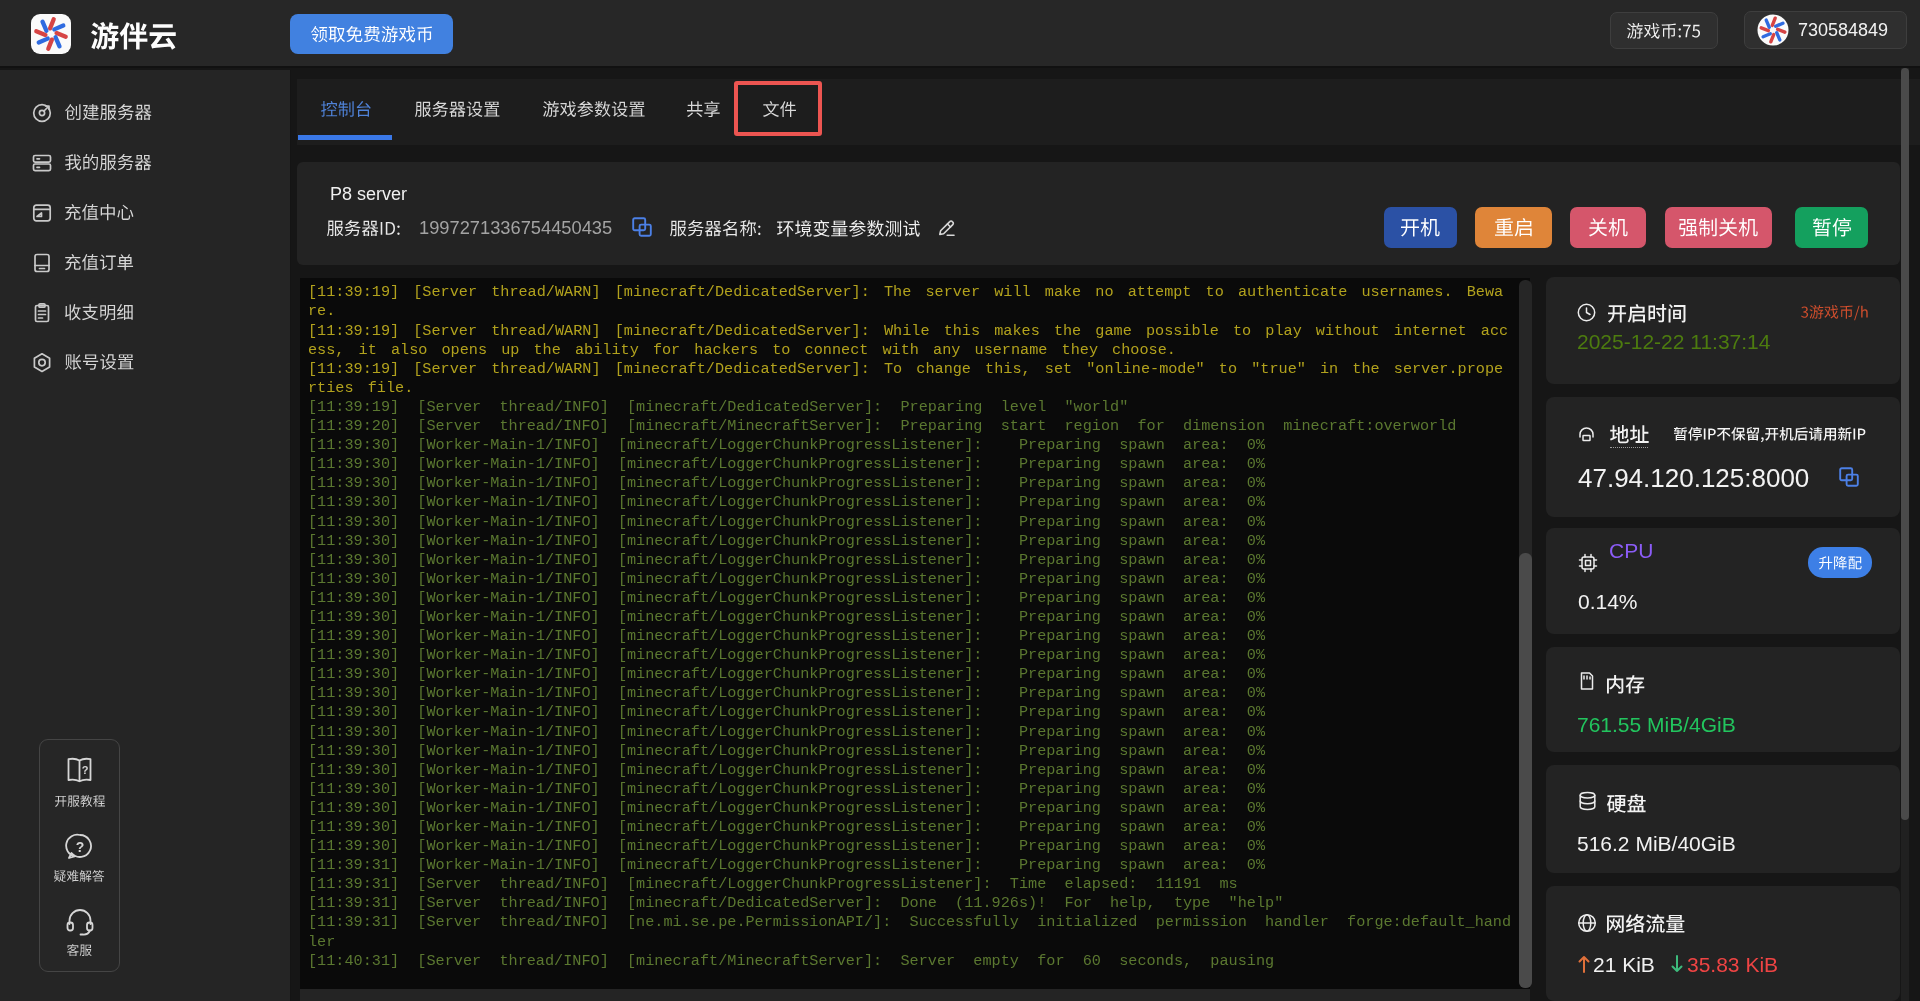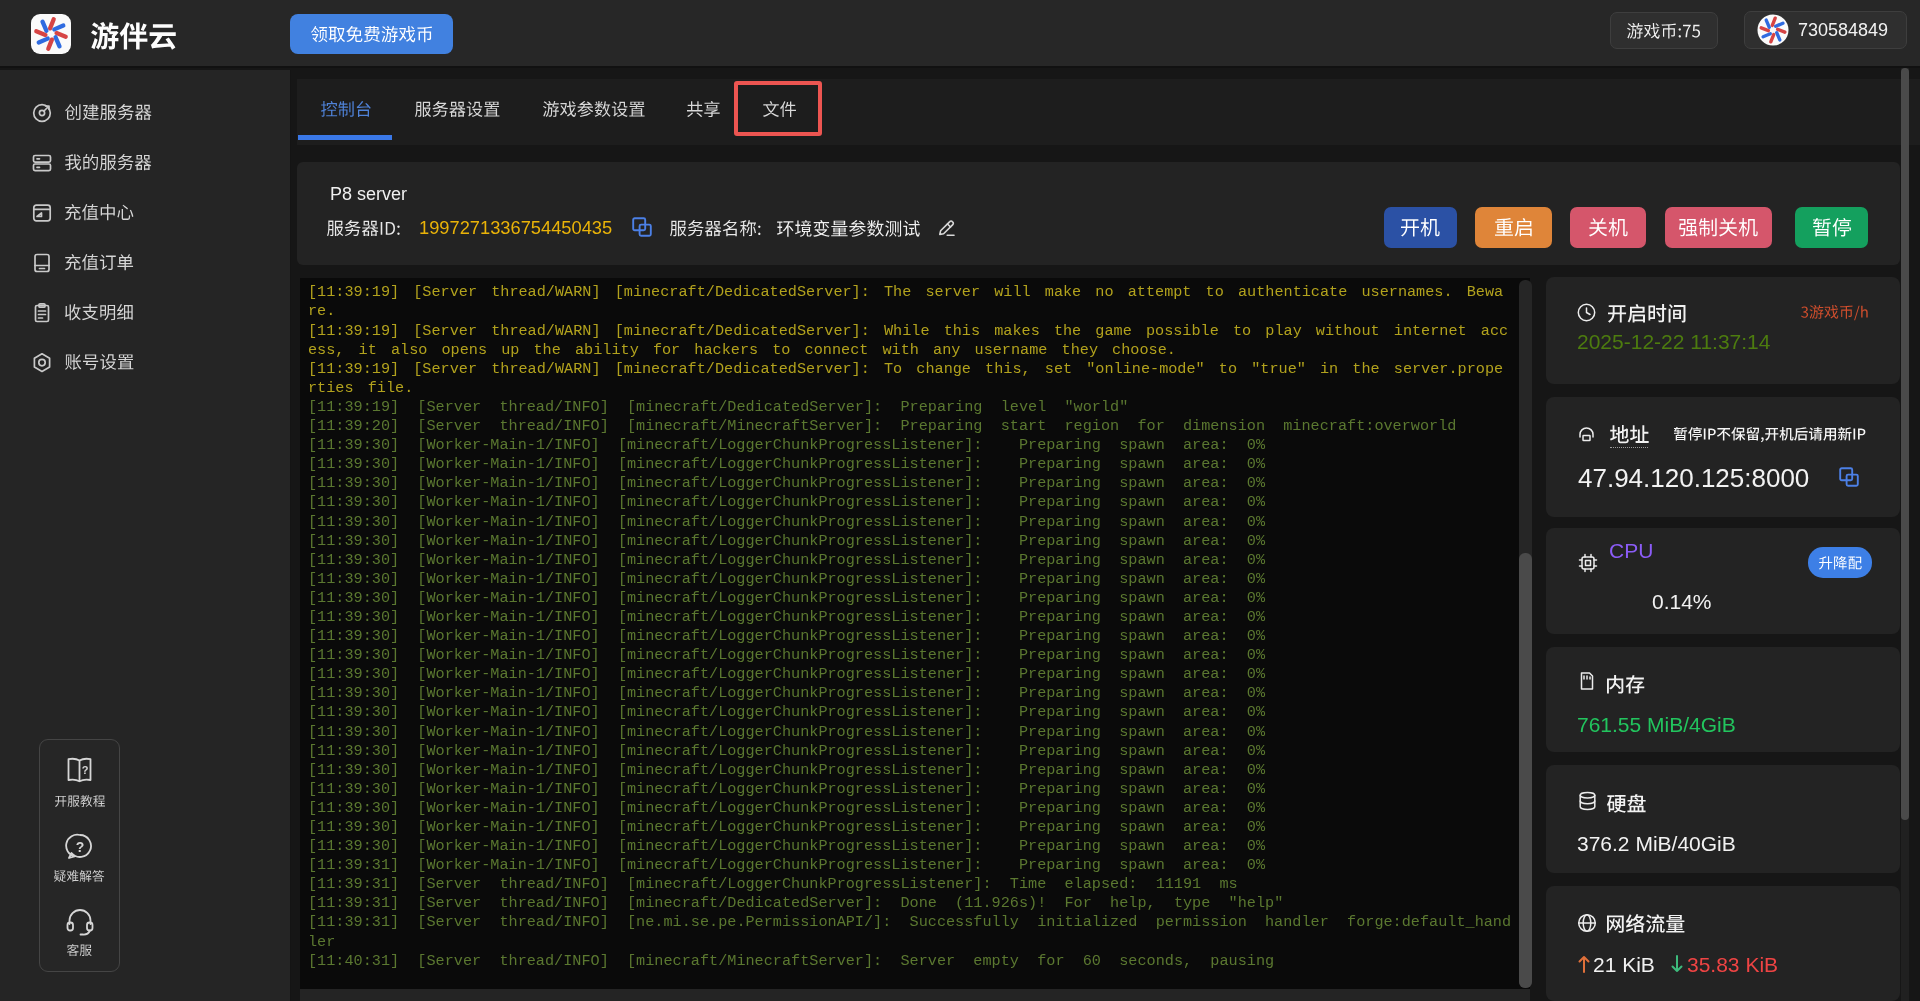--- a/index.html
+++ b/index.html
@@ -166,21 +166,21 @@
     <path d="M4.8 -14.3H6.1V-4.7H4.8ZM11.1 -14.3H12.4V-4.7H11.1ZM0.8 -5.5H16.4V-4.2H0.8ZM1.5 -10.8H15.8V-9.6H1.5ZM10.1 -2.6 11.2 -3.2Q12.0 -2.7 12.9 -2.0Q13.9 -1.3 14.7 -0.6Q15.5 0.1 16.1 0.6L14.9 1.4Q14.3 0.9 13.5 0.2Q12.7 -0.5 11.8 -1.3Q10.9 -2.0 10.1 -2.6ZM5.7 -3.2 7.0 -2.7Q6.4 -2.0 5.6 -1.2Q4.7 -0.4 3.9 0.2Q3.0 0.9 2.1 1.4Q2.0 1.2 1.8 1.1Q1.6 0.9 1.4 0.8Q1.2 0.6 1.1 0.5Q1.9 0.0 2.8 -0.6Q3.7 -1.2 4.4 -1.9Q5.2 -2.6 5.7 -3.2Z M18.1 -3.1H33.5V-1.9H18.1ZM19.7 -6.2H30.6V-5.2H19.7ZM25.1 -4.1H26.5V0.1Q26.5 0.6 26.3 0.9Q26.1 1.1 25.6 1.3Q25.2 1.4 24.4 1.4Q23.7 1.4 22.5 1.4Q22.4 1.2 22.3 0.9Q22.2 0.6 22.0 0.3Q22.6 0.3 23.2 0.4Q23.7 0.4 24.1 0.4Q24.5 0.4 24.7 0.4Q24.9 0.3 25.0 0.3Q25.1 0.2 25.1 0.0ZM30.3 -6.2H30.7L31.0 -6.3L31.8 -5.5Q31.0 -5.1 30.0 -4.7Q29.0 -4.2 27.9 -3.9Q26.8 -3.6 25.8 -3.4Q25.6 -3.5 25.4 -3.8Q25.2 -4.0 25.1 -4.1Q26.0 -4.3 27.0 -4.6Q28.0 -4.9 28.9 -5.3Q29.8 -5.6 30.3 -5.9ZM21.8 -9.8V-8.2H29.9V-9.8ZM20.5 -10.7H31.2V-7.2H20.5ZM18.3 -12.9H33.3V-11.8H18.3ZM24.6 -14.3 25.9 -14.6Q26.2 -14.1 26.5 -13.5Q26.7 -12.9 26.8 -12.5L25.5 -12.2Q25.4 -12.6 25.1 -13.2Q24.9 -13.8 24.6 -14.3Z" fill="#d8d8d8"></path>
   </svg>
 <svg style="position:absolute;left:761.5px;top:100.0px" width="35.0" height="17.9" viewBox="-0.4 -15.6 35.0 17.9">
     <path d="M12.5 -10.8 13.8 -10.4Q12.7 -7.3 11.0 -5.1Q9.3 -2.8 6.9 -1.2Q4.6 0.3 1.4 1.3Q1.4 1.2 1.2 1.0Q1.1 0.7 0.9 0.5Q0.8 0.3 0.6 0.1Q3.7 -0.8 6.0 -2.2Q8.3 -3.6 9.9 -5.8Q11.5 -7.9 12.5 -10.8ZM4.6 -10.8Q5.6 -8.1 7.3 -5.9Q9.0 -3.8 11.3 -2.2Q13.6 -0.7 16.6 0.1Q16.5 0.2 16.3 0.4Q16.2 0.6 16.0 0.9Q15.9 1.1 15.7 1.3Q12.7 0.4 10.3 -1.2Q7.9 -2.8 6.2 -5.2Q4.6 -7.5 3.5 -10.4ZM0.9 -11.4H16.4V-10.2H0.9ZM7.3 -14.2 8.6 -14.6Q9.0 -13.9 9.4 -13.2Q9.8 -12.5 10.0 -11.9L8.6 -11.5Q8.4 -12.0 8.0 -12.8Q7.7 -13.5 7.3 -14.2Z M27.6 -14.2H28.9V1.4H27.6ZM24.6 -13.6 25.9 -13.3Q25.6 -12.1 25.3 -11.0Q25.0 -9.8 24.5 -8.8Q24.1 -7.8 23.6 -7.0Q23.5 -7.1 23.3 -7.3Q23.1 -7.4 22.9 -7.5Q22.7 -7.6 22.5 -7.7Q23.0 -8.4 23.4 -9.4Q23.8 -10.3 24.1 -11.4Q24.4 -12.5 24.6 -13.6ZM24.8 -10.9H32.8V-9.7H24.5ZM22.6 -5.9H33.6V-4.6H22.6ZM21.8 -14.4 23.0 -14.0Q22.5 -12.6 21.8 -11.1Q21.1 -9.7 20.2 -8.5Q19.4 -7.2 18.5 -6.2Q18.4 -6.4 18.3 -6.6Q18.2 -6.9 18.0 -7.1Q17.9 -7.4 17.7 -7.5Q18.6 -8.4 19.3 -9.5Q20.1 -10.6 20.7 -11.8Q21.3 -13.1 21.8 -14.4ZM20.1 -10.0 21.3 -11.2 21.3 -11.2V1.3H20.1Z" fill="#d8d8d8"></path>
   </svg>
 <div class="abs" style="left:734px;top:81px;width:88px;height:55px;border:4px solid #ec5551;border-radius:3px"></div>
 <div class="txt" style="left:330px;top:183px;height:22px;font-size:18px;color:#f0f0f0">P8 server</div>
 <svg style="position:absolute;left:326.0px;top:218.9px" width="74.7" height="18.1" viewBox="-0.4 -15.7 74.7 18.1">
     <path d="M2.4 -14.1H6.5V-12.8H2.4ZM2.4 -10.0H6.5V-8.7H2.4ZM9.2 -8.1H15.6V-6.8H9.2ZM2.4 -5.8H6.5V-4.5H2.4ZM1.9 -14.1H3.1V-7.8Q3.1 -6.7 3.0 -5.5Q3.0 -4.4 2.8 -3.1Q2.7 -1.9 2.4 -0.7Q2.1 0.5 1.7 1.4Q1.6 1.3 1.4 1.2Q1.2 1.1 1.0 1.0Q0.8 0.9 0.6 0.8Q1.0 -0.1 1.3 -1.2Q1.6 -2.3 1.7 -3.4Q1.8 -4.6 1.8 -5.7Q1.9 -6.8 1.9 -7.8ZM5.8 -14.1H7.0V-0.2Q7.0 0.4 6.8 0.7Q6.7 1.0 6.4 1.2Q6.0 1.3 5.5 1.4Q4.9 1.4 4.0 1.4Q4.0 1.2 4.0 1.0Q3.9 0.8 3.8 0.5Q3.7 0.3 3.6 0.1Q4.3 0.2 4.8 0.2Q5.3 0.2 5.4 0.1Q5.6 0.1 5.7 0.1Q5.8 0.0 5.8 -0.2ZM14.7 -14.0H16.0V-10.6Q16.0 -10.1 15.8 -9.8Q15.7 -9.6 15.3 -9.4Q14.9 -9.3 14.2 -9.3Q13.5 -9.2 12.5 -9.2Q12.5 -9.5 12.3 -9.8Q12.2 -10.1 12.1 -10.4Q12.6 -10.4 13.1 -10.3Q13.5 -10.3 13.9 -10.3Q14.2 -10.3 14.3 -10.3Q14.6 -10.4 14.6 -10.4Q14.7 -10.5 14.7 -10.6ZM15.2 -8.1H15.5L15.7 -8.1L16.5 -7.8Q16.0 -5.6 15.2 -3.8Q14.3 -2.1 13.1 -0.8Q12.0 0.5 10.6 1.3Q10.5 1.1 10.3 0.8Q10.0 0.5 9.8 0.3Q11.1 -0.3 12.2 -1.5Q13.3 -2.7 14.1 -4.3Q14.9 -5.9 15.2 -7.8ZM11.2 -7.3Q11.7 -5.6 12.5 -4.1Q13.4 -2.6 14.5 -1.4Q15.6 -0.3 17.0 0.4Q16.8 0.6 16.5 0.9Q16.3 1.2 16.1 1.4Q14.7 0.6 13.6 -0.6Q12.4 -1.9 11.6 -3.5Q10.7 -5.2 10.2 -7.0ZM8.5 -14.0H15.0V-12.8H9.8V1.4H8.5Z M19.7 -4.9H31.9V-3.8H19.7ZM31.4 -4.9H32.7Q32.7 -4.9 32.7 -4.8Q32.7 -4.7 32.7 -4.6Q32.7 -4.4 32.7 -4.3Q32.5 -2.8 32.3 -1.7Q32.1 -0.7 31.8 -0.1Q31.6 0.4 31.3 0.7Q31.0 1.0 30.7 1.1Q30.3 1.2 29.9 1.2Q29.4 1.2 28.7 1.2Q28.0 1.2 27.2 1.1Q27.2 0.9 27.1 0.6Q27.0 0.2 26.8 -0.0Q27.4 0.0 27.9 0.1Q28.4 0.1 28.8 0.1Q29.3 0.1 29.5 0.1Q29.8 0.1 29.9 0.1Q30.1 0.0 30.2 -0.1Q30.5 -0.3 30.7 -0.8Q30.9 -1.3 31.1 -2.3Q31.2 -3.3 31.4 -4.7ZM25.3 -6.7 26.7 -6.6Q26.3 -4.2 25.4 -2.6Q24.5 -1.1 23.0 -0.1Q21.4 0.8 19.2 1.4Q19.2 1.2 19.0 1.0Q18.9 0.8 18.8 0.6Q18.6 0.4 18.5 0.2Q20.6 -0.2 22.0 -1.0Q23.4 -1.8 24.3 -3.2Q25.1 -4.6 25.3 -6.7ZM23.1 -12.9H31.6V-11.8H23.1ZM31.3 -12.9H31.6L31.8 -13.0L32.6 -12.4Q31.6 -11.0 30.1 -10.0Q28.6 -8.9 26.8 -8.2Q24.9 -7.4 22.9 -7.0Q20.9 -6.5 18.8 -6.3Q18.8 -6.5 18.6 -6.8Q18.5 -7.2 18.3 -7.4Q20.2 -7.6 22.2 -8.0Q24.2 -8.4 26.0 -9.1Q27.7 -9.7 29.1 -10.6Q30.5 -11.5 31.3 -12.7ZM23.1 -11.6Q24.1 -10.4 25.7 -9.5Q27.4 -8.7 29.6 -8.2Q31.8 -7.8 34.3 -7.6Q34.2 -7.5 34.0 -7.3Q33.9 -7.1 33.8 -6.9Q33.7 -6.6 33.6 -6.5Q31.0 -6.7 28.8 -7.2Q26.6 -7.8 24.9 -8.7Q23.1 -9.7 22.0 -11.1ZM24.2 -14.7 25.6 -14.5Q24.7 -13.0 23.3 -11.6Q21.9 -10.3 19.9 -9.1Q19.8 -9.3 19.7 -9.5Q19.5 -9.7 19.4 -9.9Q19.2 -10.0 19.1 -10.1Q20.3 -10.8 21.3 -11.5Q22.3 -12.3 23.0 -13.1Q23.7 -14.0 24.2 -14.7Z M38.4 -12.8V-10.3H41.4V-12.8ZM37.2 -13.9H42.7V-9.2H37.2ZM45.9 -12.8V-10.3H49.0V-12.8ZM44.7 -13.9H50.3V-9.2H44.7ZM35.9 -7.3H51.6V-6.2H35.9ZM37.8 -0.3H42.1V0.9H37.8ZM45.3 -0.3H49.7V0.9H45.3ZM45.9 -7.1Q46.5 -6.3 47.5 -5.6Q48.5 -5.0 49.7 -4.5Q50.8 -3.9 52.0 -3.6Q51.9 -3.5 51.7 -3.3Q51.5 -3.1 51.4 -2.9Q51.3 -2.7 51.2 -2.6Q50.0 -2.9 48.8 -3.6Q47.6 -4.2 46.5 -4.9Q45.5 -5.7 44.8 -6.6ZM37.2 -4.0H42.7V1.3H41.4V-2.9H38.5V1.4H37.2ZM44.7 -4.0H50.3V1.3H49.0V-2.9H45.9V1.4H44.7ZM42.6 -9.3 43.9 -9.1Q43.3 -7.8 42.3 -6.6Q41.2 -5.3 39.8 -4.3Q38.3 -3.2 36.3 -2.5Q36.2 -2.6 36.1 -2.8Q35.9 -3.0 35.8 -3.2Q35.7 -3.3 35.5 -3.5Q37.4 -4.2 38.8 -5.1Q40.2 -6.1 41.2 -7.2Q42.1 -8.2 42.6 -9.3ZM45.7 -8.5 46.4 -9.2Q47.1 -8.9 47.8 -8.6Q48.6 -8.2 49.0 -7.9L48.3 -7.1Q47.9 -7.4 47.2 -7.8Q46.4 -8.2 45.7 -8.5Z M54.3 0.0V-12.8H55.9V0.0Z M59.4 0.0V-12.8H62.6Q64.6 -12.8 65.9 -12.1Q67.3 -11.3 68.0 -9.9Q68.6 -8.5 68.6 -6.5Q68.6 -4.4 68.0 -3.0Q67.3 -1.5 65.9 -0.8Q64.6 0.0 62.7 0.0ZM61.0 -1.3H62.5Q64.0 -1.3 65.0 -1.9Q66.0 -2.5 66.5 -3.7Q67.0 -4.8 67.0 -6.5Q67.0 -8.1 66.5 -9.2Q66.0 -10.3 65.0 -10.9Q64.0 -11.5 62.5 -11.5H61.0Z M72.1 -6.8Q71.6 -6.8 71.3 -7.2Q70.9 -7.5 70.9 -8.0Q70.9 -8.6 71.3 -8.9Q71.6 -9.3 72.1 -9.3Q72.6 -9.3 72.9 -8.9Q73.3 -8.6 73.3 -8.0Q73.3 -7.5 72.9 -7.2Q72.6 -6.8 72.1 -6.8ZM72.1 0.2Q71.6 0.2 71.3 -0.1Q70.9 -0.5 70.9 -1.0Q70.9 -1.5 71.3 -1.9Q71.6 -2.2 72.1 -2.2Q72.6 -2.2 72.9 -1.9Q73.3 -1.5 73.3 -1.0Q73.3 -0.5 72.9 -0.1Q72.6 0.2 72.1 0.2Z" fill="#e8e8e8"></path>
   </svg>
-<div class="txt" style="left:419px;top:217px;height:22px;font-size:18.3px;color:#eab308">1997271336754450435</div>
+<div class="txt" style="left:419px;top:217px;height:22px;font-size:18.3px;color:#a3a3a3">1997271336754450435</div>
 <svg class="abs" style="left:632px;top:217px" width="21" height="21" viewBox="0 0 21 21">
     <g fill="none" stroke="#4c80e6" stroke-width="1.9" stroke-linejoin="round">
       <rect x="1.2" y="1.2" width="12" height="12" rx="1.5"></rect>
       <rect x="7.6" y="7.6" width="11.2" height="11.2" rx="1.5"></rect>
     </g>
   </svg>
 <svg style="position:absolute;left:669.0px;top:218.9px" width="92.5" height="18.2" viewBox="-0.4 -15.8 92.5 18.2">
     <path d="M2.4 -14.1H6.5V-12.8H2.4ZM2.4 -10.0H6.5V-8.7H2.4ZM9.2 -8.1H15.6V-6.8H9.2ZM2.4 -5.8H6.5V-4.5H2.4ZM1.9 -14.1H3.1V-7.8Q3.1 -6.7 3.0 -5.5Q3.0 -4.4 2.8 -3.1Q2.7 -1.9 2.4 -0.7Q2.1 0.5 1.7 1.4Q1.6 1.3 1.4 1.2Q1.2 1.1 1.0 1.0Q0.8 0.9 0.6 0.8Q1.0 -0.1 1.3 -1.2Q1.6 -2.3 1.7 -3.4Q1.8 -4.6 1.8 -5.7Q1.9 -6.8 1.9 -7.8ZM5.8 -14.1H7.0V-0.2Q7.0 0.4 6.8 0.7Q6.7 1.0 6.4 1.2Q6.0 1.3 5.5 1.4Q4.9 1.4 4.0 1.4Q4.0 1.2 4.0 1.0Q3.9 0.8 3.8 0.5Q3.7 0.3 3.6 0.1Q4.3 0.2 4.8 0.2Q5.3 0.2 5.4 0.1Q5.6 0.1 5.7 0.1Q5.8 0.0 5.8 -0.2ZM14.7 -14.0H16.0V-10.6Q16.0 -10.1 15.8 -9.8Q15.7 -9.6 15.3 -9.4Q14.9 -9.3 14.2 -9.3Q13.5 -9.2 12.5 -9.2Q12.5 -9.5 12.3 -9.8Q12.2 -10.1 12.1 -10.4Q12.6 -10.4 13.1 -10.3Q13.5 -10.3 13.9 -10.3Q14.2 -10.3 14.3 -10.3Q14.6 -10.4 14.6 -10.4Q14.7 -10.5 14.7 -10.6ZM15.2 -8.1H15.5L15.7 -8.1L16.5 -7.8Q16.0 -5.6 15.2 -3.8Q14.3 -2.1 13.1 -0.8Q12.0 0.5 10.6 1.3Q10.5 1.1 10.3 0.8Q10.0 0.5 9.8 0.3Q11.1 -0.3 12.2 -1.5Q13.3 -2.7 14.1 -4.3Q14.9 -5.9 15.2 -7.8ZM11.2 -7.3Q11.7 -5.6 12.5 -4.1Q13.4 -2.6 14.5 -1.4Q15.6 -0.3 17.0 0.4Q16.8 0.6 16.5 0.9Q16.3 1.2 16.1 1.4Q14.7 0.6 13.6 -0.6Q12.4 -1.9 11.6 -3.5Q10.7 -5.2 10.2 -7.0ZM8.5 -14.0H15.0V-12.8H9.8V1.4H8.5Z M19.7 -4.9H31.9V-3.8H19.7ZM31.4 -4.9H32.7Q32.7 -4.9 32.7 -4.8Q32.7 -4.7 32.7 -4.6Q32.7 -4.4 32.7 -4.3Q32.5 -2.8 32.3 -1.7Q32.1 -0.7 31.8 -0.1Q31.6 0.4 31.3 0.7Q31.0 1.0 30.7 1.1Q30.3 1.2 29.9 1.2Q29.4 1.2 28.7 1.2Q28.0 1.2 27.2 1.1Q27.2 0.9 27.1 0.6Q27.0 0.2 26.8 -0.0Q27.4 0.0 27.9 0.1Q28.4 0.1 28.8 0.1Q29.3 0.1 29.5 0.1Q29.8 0.1 29.9 0.1Q30.1 0.0 30.2 -0.1Q30.5 -0.3 30.7 -0.8Q30.9 -1.3 31.1 -2.3Q31.2 -3.3 31.4 -4.7ZM25.3 -6.7 26.7 -6.6Q26.3 -4.2 25.4 -2.6Q24.5 -1.1 23.0 -0.1Q21.4 0.8 19.2 1.4Q19.2 1.2 19.0 1.0Q18.9 0.8 18.8 0.6Q18.6 0.4 18.5 0.2Q20.6 -0.2 22.0 -1.0Q23.4 -1.8 24.3 -3.2Q25.1 -4.6 25.3 -6.7ZM23.1 -12.9H31.6V-11.8H23.1ZM31.3 -12.9H31.6L31.8 -13.0L32.6 -12.4Q31.6 -11.0 30.1 -10.0Q28.6 -8.9 26.8 -8.2Q24.9 -7.4 22.9 -7.0Q20.9 -6.5 18.8 -6.3Q18.8 -6.5 18.6 -6.8Q18.5 -7.2 18.3 -7.4Q20.2 -7.6 22.2 -8.0Q24.2 -8.4 26.0 -9.1Q27.7 -9.7 29.1 -10.6Q30.5 -11.5 31.3 -12.7ZM23.1 -11.6Q24.1 -10.4 25.7 -9.5Q27.4 -8.7 29.6 -8.2Q31.8 -7.8 34.3 -7.6Q34.2 -7.5 34.0 -7.3Q33.9 -7.1 33.8 -6.9Q33.7 -6.6 33.6 -6.5Q31.0 -6.7 28.8 -7.2Q26.6 -7.8 24.9 -8.7Q23.1 -9.7 22.0 -11.1ZM24.2 -14.7 25.6 -14.5Q24.7 -13.0 23.3 -11.6Q21.9 -10.3 19.9 -9.1Q19.8 -9.3 19.7 -9.5Q19.5 -9.7 19.4 -9.9Q19.2 -10.0 19.1 -10.1Q20.3 -10.8 21.3 -11.5Q22.3 -12.3 23.0 -13.1Q23.7 -14.0 24.2 -14.7Z M38.4 -12.8V-10.3H41.4V-12.8ZM37.2 -13.9H42.7V-9.2H37.2ZM45.9 -12.8V-10.3H49.0V-12.8ZM44.7 -13.9H50.3V-9.2H44.7ZM35.9 -7.3H51.6V-6.2H35.9ZM37.8 -0.3H42.1V0.9H37.8ZM45.3 -0.3H49.7V0.9H45.3ZM45.9 -7.1Q46.5 -6.3 47.5 -5.6Q48.5 -5.0 49.7 -4.5Q50.8 -3.9 52.0 -3.6Q51.9 -3.5 51.7 -3.3Q51.5 -3.1 51.4 -2.9Q51.3 -2.7 51.2 -2.6Q50.0 -2.9 48.8 -3.6Q47.6 -4.2 46.5 -4.9Q45.5 -5.7 44.8 -6.6ZM37.2 -4.0H42.7V1.3H41.4V-2.9H38.5V1.4H37.2ZM44.7 -4.0H50.3V1.3H49.0V-2.9H45.9V1.4H44.7ZM42.6 -9.3 43.9 -9.1Q43.3 -7.8 42.3 -6.6Q41.2 -5.3 39.8 -4.3Q38.3 -3.2 36.3 -2.5Q36.2 -2.6 36.1 -2.8Q35.9 -3.0 35.8 -3.2Q35.7 -3.3 35.5 -3.5Q37.4 -4.2 38.8 -5.1Q40.2 -6.1 41.2 -7.2Q42.1 -8.2 42.6 -9.3ZM45.7 -8.5 46.4 -9.2Q47.1 -8.9 47.8 -8.6Q48.6 -8.2 49.0 -7.9L48.3 -7.1Q47.9 -7.4 47.2 -7.8Q46.4 -8.2 45.7 -8.5Z M57.7 -0.7H66.5V0.5H57.7ZM58.5 -12.9H66.4V-11.7H58.5ZM59.6 -14.8 61.1 -14.5Q60.1 -12.9 58.5 -11.4Q56.9 -9.9 54.6 -8.8Q54.5 -8.9 54.4 -9.1Q54.2 -9.3 54.0 -9.5Q53.9 -9.7 53.7 -9.8Q55.1 -10.5 56.3 -11.3Q57.4 -12.1 58.3 -13.0Q59.1 -13.9 59.6 -14.8ZM65.9 -12.9H66.2L66.4 -13.0L67.3 -12.5Q66.4 -10.7 64.9 -9.2Q63.5 -7.8 61.7 -6.7Q59.9 -5.6 57.9 -4.8Q55.9 -4.0 54.0 -3.6Q53.9 -3.8 53.8 -4.0Q53.7 -4.2 53.6 -4.4Q53.4 -4.6 53.3 -4.8Q54.8 -5.1 56.3 -5.6Q57.9 -6.1 59.3 -6.8Q60.7 -7.5 62.0 -8.4Q63.3 -9.3 64.3 -10.4Q65.3 -11.5 65.9 -12.7ZM57.1 -9.3 58.1 -10.0Q58.7 -9.6 59.4 -9.1Q60.0 -8.7 60.6 -8.2Q61.2 -7.7 61.5 -7.3L60.5 -6.4Q60.1 -6.8 59.6 -7.3Q59.0 -7.8 58.3 -8.3Q57.7 -8.8 57.1 -9.3ZM66.0 -6.0H67.4V1.4H66.0ZM58.2 -6.0H66.4V-4.7H58.2V1.4H56.9V-4.9L58.0 -6.0Z M73.7 -13.3H74.9V1.4H73.7ZM71.0 -9.7H77.1V-8.5H71.0ZM73.7 -9.2 74.5 -8.9Q74.3 -8.0 73.9 -7.0Q73.5 -6.0 73.1 -5.0Q72.7 -4.1 72.2 -3.2Q71.7 -2.4 71.2 -1.8Q71.1 -2.0 70.9 -2.4Q70.7 -2.7 70.6 -2.9Q71.2 -3.6 71.8 -4.7Q72.4 -5.7 72.9 -6.9Q73.4 -8.1 73.7 -9.2ZM76.4 -14.6 77.2 -13.5Q76.4 -13.2 75.4 -12.9Q74.5 -12.7 73.5 -12.5Q72.4 -12.3 71.5 -12.1Q71.4 -12.4 71.3 -12.6Q71.2 -12.9 71.1 -13.2Q72.0 -13.3 73.0 -13.5Q74.0 -13.7 74.9 -14.0Q75.7 -14.3 76.4 -14.6ZM74.8 -7.9Q75.0 -7.7 75.3 -7.4Q75.6 -7.0 76.0 -6.6Q76.4 -6.2 76.7 -5.8Q77.0 -5.4 77.2 -5.3L76.4 -4.2Q76.2 -4.5 76.0 -4.9Q75.7 -5.4 75.3 -5.8Q75.0 -6.3 74.7 -6.7Q74.4 -7.1 74.2 -7.3ZM79.3 -14.7 80.6 -14.4Q80.3 -13.1 79.9 -11.9Q79.5 -10.6 79.1 -9.6Q78.6 -8.5 78.0 -7.7Q77.9 -7.8 77.7 -7.9Q77.5 -8.0 77.3 -8.2Q77.1 -8.3 76.9 -8.3Q77.8 -9.5 78.4 -11.2Q79.0 -12.8 79.3 -14.7ZM79.0 -7.9 80.2 -7.7Q80.0 -6.5 79.6 -5.3Q79.3 -4.2 78.8 -3.2Q78.4 -2.2 77.9 -1.4Q77.8 -1.5 77.6 -1.7Q77.4 -1.8 77.2 -1.9Q77.0 -2.0 76.9 -2.1Q77.6 -3.2 78.1 -4.7Q78.7 -6.2 79.0 -7.9ZM79.3 -12.4H85.9V-11.1H78.8ZM81.4 -11.5H82.7V-0.2Q82.7 0.3 82.6 0.6Q82.4 0.9 82.1 1.1Q81.7 1.3 81.2 1.3Q80.6 1.3 79.8 1.3Q79.7 1.1 79.6 0.7Q79.5 0.3 79.3 0.1Q79.9 0.1 80.4 0.1Q81.0 0.1 81.1 0.1Q81.3 0.1 81.4 0.0Q81.4 -0.0 81.4 -0.2ZM83.7 -7.7 84.8 -8.0Q85.2 -7.1 85.6 -6.0Q86.0 -4.9 86.2 -3.8Q86.5 -2.8 86.7 -2.0L85.4 -1.6Q85.3 -2.4 85.0 -3.5Q84.8 -4.5 84.4 -5.6Q84.1 -6.8 83.7 -7.7ZM85.6 -12.4H85.7L85.9 -12.4L86.8 -12.2Q86.4 -11.4 86.1 -10.5Q85.7 -9.7 85.3 -8.9L84.2 -9.2Q84.4 -9.7 84.7 -10.3Q85.0 -10.8 85.2 -11.3Q85.4 -11.9 85.6 -12.2Z M89.9 -6.8Q89.5 -6.8 89.1 -7.2Q88.8 -7.5 88.8 -8.0Q88.8 -8.6 89.1 -8.9Q89.5 -9.3 89.9 -9.3Q90.4 -9.3 90.8 -8.9Q91.1 -8.6 91.1 -8.0Q91.1 -7.5 90.8 -7.2Q90.4 -6.8 89.9 -6.8ZM89.9 0.2Q89.5 0.2 89.1 -0.1Q88.8 -0.5 88.8 -1.0Q88.8 -1.5 89.1 -1.9Q89.5 -2.2 89.9 -2.2Q90.4 -2.2 90.8 -1.9Q91.1 -1.5 91.1 -1.0Q91.1 -0.5 90.8 -0.1Q90.4 0.2 89.9 0.2Z" fill="#e8e8e8"></path>
   </svg>
 <svg style="position:absolute;left:776.0px;top:218.6px" width="144.8" height="18.8" viewBox="-0.4 -16.3 144.8 18.8">
@@ -252,42 +252,42 @@
 <rect x="4" y="4" width="12" height="12" rx="2"></rect>
       <rect x="7.5" y="7.5" width="5" height="5"></rect>
 <path d="M7 4 L7 1.5 M13 4 L13 1.5 M7 16 L7 18.5 M13 16 L13 18.5 M4 7 L1.5 7 M4 13 L1.5 13 M16 7 L18.5 7 M16 13 L18.5 13"></path>
     </g>
   </svg>
 <div class="txt" style="left:1609px;top:540px;height:22px;font-size:21px;color:#8b5cf6">CPU</div>
 <div class="abs" style="left:1808px;top:547px;width:64px;height:31px;background:#3d7fe6;border-radius:15px"></div>
 <svg style="position:absolute;left:1817.6px;top:555.3px" width="44.7" height="15.5" viewBox="-0.4 -13.3 44.7 15.5">
     <path d="M4.0 -10.3H5.1V-6.2Q5.1 -5.2 5.0 -4.2Q4.9 -3.2 4.5 -2.2Q4.1 -1.2 3.4 -0.4Q2.6 0.5 1.4 1.2Q1.3 1.1 1.2 0.9Q1.0 0.8 0.9 0.6Q0.7 0.5 0.6 0.4Q1.8 -0.3 2.5 -1.1Q3.1 -1.8 3.5 -2.7Q3.8 -3.5 3.9 -4.4Q4.0 -5.3 4.0 -6.2ZM9.6 -12.0H10.7V1.2H9.6ZM0.7 -6.4H13.9V-5.3H0.7ZM7.2 -12.0 8.1 -11.1Q7.2 -10.7 6.0 -10.3Q4.9 -9.9 3.7 -9.5Q2.4 -9.2 1.3 -8.9Q1.2 -9.1 1.1 -9.4Q1.0 -9.6 0.9 -9.8Q2.0 -10.1 3.2 -10.4Q4.4 -10.8 5.5 -11.2Q6.5 -11.6 7.2 -12.0Z M22.5 -11.0H26.6V-10.1H22.5ZM20.6 -2.0H28.4V-1.1H20.6ZM26.5 -11.0H26.7L26.9 -11.0L27.5 -10.7Q27.0 -9.7 26.3 -8.8Q25.5 -8.0 24.5 -7.4Q23.6 -6.7 22.5 -6.3Q21.4 -5.8 20.2 -5.5Q20.2 -5.7 20.1 -5.8Q20.0 -6.0 19.9 -6.1Q19.8 -6.3 19.7 -6.4Q20.7 -6.6 21.8 -7.0Q22.8 -7.4 23.7 -8.0Q24.6 -8.5 25.3 -9.3Q26.1 -10.0 26.5 -10.8ZM22.6 -10.1Q23.1 -9.3 24.0 -8.5Q25.0 -7.8 26.2 -7.3Q27.4 -6.8 28.7 -6.5Q28.5 -6.4 28.3 -6.1Q28.2 -5.9 28.0 -5.7Q26.7 -6.0 25.5 -6.6Q24.2 -7.1 23.3 -8.0Q22.3 -8.8 21.7 -9.8ZM24.0 -6.1H25.0V1.2H24.0ZM23.1 -12.3 24.2 -12.1Q23.6 -11.0 22.7 -10.0Q21.8 -9.0 20.6 -8.1Q20.5 -8.2 20.4 -8.4Q20.3 -8.5 20.1 -8.7Q20.0 -8.8 19.9 -8.9Q21.0 -9.6 21.8 -10.5Q22.6 -11.4 23.1 -12.3ZM15.7 -11.7H19.1V-10.7H16.7V1.1H15.7ZM18.9 -11.7H19.1L19.3 -11.7L20.0 -11.3Q19.6 -10.4 19.2 -9.4Q18.8 -8.4 18.4 -7.5Q19.3 -6.6 19.6 -5.8Q19.8 -5.0 19.8 -4.3Q19.8 -3.7 19.7 -3.3Q19.5 -2.8 19.2 -2.6Q19.1 -2.5 18.9 -2.4Q18.7 -2.4 18.4 -2.3Q18.2 -2.3 17.9 -2.3Q17.6 -2.3 17.4 -2.3Q17.4 -2.5 17.3 -2.8Q17.2 -3.1 17.1 -3.3Q17.4 -3.2 17.6 -3.2Q17.8 -3.2 18.0 -3.2Q18.3 -3.3 18.5 -3.4Q18.7 -3.5 18.8 -3.8Q18.9 -4.1 18.9 -4.4Q18.8 -5.0 18.5 -5.8Q18.2 -6.5 17.4 -7.4Q17.7 -8.0 18.0 -8.8Q18.2 -9.5 18.5 -10.2Q18.7 -10.9 18.9 -11.4ZM20.9 -3.6 21.9 -3.5Q21.8 -2.9 21.6 -2.2Q21.4 -1.6 21.2 -1.1H20.2Q20.4 -1.6 20.6 -2.3Q20.8 -3.0 20.9 -3.6ZM20.6 -5.0H27.9V-4.0H20.6Z M37.8 -7.0H42.2V-6.0H37.8ZM37.3 -7.0H38.4V-0.7Q38.4 -0.3 38.6 -0.1Q38.7 -0.0 39.2 -0.0Q39.3 -0.0 39.6 -0.0Q39.9 -0.0 40.3 -0.0Q40.7 -0.0 41.0 -0.0Q41.3 -0.0 41.5 -0.0Q41.8 -0.0 42.0 -0.2Q42.1 -0.4 42.2 -0.9Q42.3 -1.4 42.3 -2.5Q42.5 -2.4 42.6 -2.3Q42.8 -2.2 43.0 -2.1Q43.2 -2.1 43.3 -2.0Q43.3 -0.8 43.1 -0.2Q42.9 0.5 42.6 0.7Q42.2 1.0 41.5 1.0Q41.5 1.0 41.2 1.0Q41.0 1.0 40.6 1.0Q40.3 1.0 40.0 1.0Q39.7 1.0 39.4 1.0Q39.2 1.0 39.1 1.0Q38.4 1.0 38.0 0.9Q37.7 0.7 37.5 0.4Q37.3 0.0 37.3 -0.7ZM37.3 -11.6H42.8V-5.0H41.7V-10.6H37.3ZM30.4 -9.0H36.2V0.9H35.3V-8.1H31.3V1.1H30.4ZM30.8 -3.1H35.8V-2.3H30.8ZM30.8 -0.8H35.8V0.1H30.8ZM30.0 -11.7H36.6V-10.7H30.0ZM32.1 -11.4H32.9V-8.3H32.1ZM33.8 -11.4H34.6V-8.3H33.8ZM32.3 -8.4H32.9V-6.9Q32.9 -6.5 32.8 -5.9Q32.7 -5.4 32.5 -4.9Q32.2 -4.4 31.8 -4.0Q31.7 -4.1 31.5 -4.2Q31.4 -4.4 31.3 -4.4Q31.7 -4.8 31.9 -5.2Q32.1 -5.7 32.2 -6.1Q32.3 -6.5 32.3 -6.9ZM33.7 -8.4H34.3V-5.3Q34.3 -5.2 34.4 -5.2Q34.4 -5.1 34.5 -5.1Q34.6 -5.1 34.7 -5.1Q34.8 -5.1 34.9 -5.1Q35.0 -5.1 35.1 -5.1Q35.3 -5.1 35.3 -5.2Q35.4 -5.1 35.6 -5.0Q35.7 -5.0 35.9 -4.9Q35.8 -4.7 35.7 -4.6Q35.5 -4.5 35.2 -4.5Q35.1 -4.5 35.0 -4.5Q34.8 -4.5 34.7 -4.5Q34.5 -4.5 34.5 -4.5Q34.0 -4.5 33.9 -4.6Q33.7 -4.8 33.7 -5.3Z" fill="#ffffff"></path>
   </svg>
-<div class="txt" style="left:1652px;top:590px;height:23px;font-size:21px;color:#f2f2f2">0.14%</div>
+<div class="txt" style="left:1578px;top:590px;height:23px;font-size:21px;color:#f2f2f2">0.14%</div>
 <svg class="abs" style="left:1578px;top:671px" width="18" height="20" viewBox="0 0 18 20">
     <g fill="none" stroke="#ececec" stroke-width="1.5" stroke-linejoin="round" stroke-linecap="round">
 <path d="M3.5 2 L11.5 2 L14.5 5 L14.5 18 L3.5 18 Z"></path>
       <path d="M6 5 L6 8 M9 5 L9 8 M12 6 L12 8"></path>
     </g>
   </svg>
 <svg style="position:absolute;left:1606.0px;top:673.7px" width="39.3" height="20.6" viewBox="0.9 -17.9 39.3 20.6">
     <path d="M8.9 -8.4 10.3 -9.5Q11.0 -8.8 11.8 -8.1Q12.7 -7.3 13.4 -6.6Q14.2 -5.8 14.9 -5.1Q15.5 -4.4 16.0 -3.8L14.4 -2.6Q14.0 -3.2 13.4 -3.9Q12.7 -4.6 12.0 -5.4Q11.2 -6.2 10.4 -7.0Q9.6 -7.8 8.9 -8.4ZM9.0 -16.9H11.0V-12.6Q11.0 -11.6 10.9 -10.5Q10.8 -9.5 10.4 -8.4Q10.1 -7.3 9.5 -6.2Q8.9 -5.1 7.9 -4.1Q6.9 -3.1 5.4 -2.3Q5.3 -2.5 5.0 -2.8Q4.8 -3.0 4.5 -3.3Q4.3 -3.5 4.0 -3.7Q5.5 -4.5 6.4 -5.3Q7.3 -6.2 7.8 -7.1Q8.4 -8.1 8.6 -9.0Q8.9 -10.0 9.0 -10.9Q9.0 -11.8 9.0 -12.6ZM1.9 -13.5H17.1V-11.6H3.8V1.7H1.9ZM16.3 -13.5H18.2V-0.6Q18.2 0.2 17.9 0.7Q17.7 1.1 17.2 1.4Q16.6 1.6 15.7 1.6Q14.7 1.7 13.4 1.7Q13.3 1.4 13.2 1.1Q13.1 0.7 13.0 0.4Q12.9 0.0 12.7 -0.2Q13.4 -0.2 14.0 -0.2Q14.6 -0.2 15.1 -0.2Q15.6 -0.2 15.8 -0.2Q16.1 -0.2 16.2 -0.3Q16.3 -0.4 16.3 -0.7Z M26.8 -5.4H39.2V-3.6H26.8ZM28.5 -10.5H36.4V-8.8H28.5ZM32.2 -6.9H34.1V-0.4Q34.1 0.3 33.9 0.8Q33.7 1.2 33.1 1.4Q32.6 1.6 31.7 1.6Q30.8 1.7 29.6 1.7Q29.5 1.3 29.4 0.8Q29.2 0.3 29.0 -0.1Q29.6 -0.1 30.2 -0.1Q30.7 -0.1 31.2 -0.1Q31.6 -0.1 31.7 -0.1Q32.0 -0.1 32.1 -0.2Q32.2 -0.3 32.2 -0.5ZM36.0 -10.5H36.4L36.8 -10.6L38.0 -9.7Q37.4 -9.0 36.6 -8.3Q35.8 -7.6 34.9 -6.9Q34.0 -6.3 33.2 -5.8Q33.0 -6.1 32.7 -6.4Q32.4 -6.7 32.2 -6.9Q32.9 -7.3 33.6 -7.9Q34.3 -8.5 34.9 -9.1Q35.6 -9.7 36.0 -10.2ZM21.2 -14.3H38.8V-12.5H21.2ZM27.6 -16.9 29.5 -16.4Q28.8 -14.1 27.7 -11.8Q26.6 -9.5 25.1 -7.5Q23.5 -5.5 21.4 -4.1Q21.3 -4.3 21.2 -4.7Q21.0 -5.0 20.8 -5.3Q20.7 -5.6 20.5 -5.8Q21.9 -6.8 23.0 -8.0Q24.1 -9.3 25.0 -10.8Q25.9 -12.2 26.5 -13.8Q27.2 -15.3 27.6 -16.9ZM23.6 -8.6H25.5V1.7H23.6Z" fill="#f2f2f2"></path>
   </svg>
 <div class="txt" style="left:1577px;top:713px;height:23px;font-size:21px;color:#22c55e">761.55 MiB/4GiB</div>
 <svg class="abs" style="left:1578px;top:791px" width="19" height="20" viewBox="0 0 19 20">
     <g fill="none" stroke="#ececec" stroke-width="1.5" stroke-linejoin="round" stroke-linecap="round">
 <ellipse cx="9.5" cy="4.2" rx="7.3" ry="2.7"></ellipse>
       <path d="M2.2 4.2 L2.2 15.8 A7.3 2.7 0 0 0 16.8 15.8 L16.8 4.2"></path>
       <path d="M2.2 10 A7.3 2.7 0 0 0 16.8 10"></path>
     </g>
   </svg>
 <svg style="position:absolute;left:1606.0px;top:792.6px" width="40.6" height="20.8" viewBox="-0.5 -18.1 40.6 20.8">
     <path d="M8.3 -16.0H19.1V-14.3H8.3ZM10.1 -4.6Q11.2 -2.4 13.5 -1.3Q15.9 -0.2 19.4 0.1Q19.2 0.3 19.0 0.6Q18.8 0.9 18.6 1.2Q18.5 1.5 18.3 1.7Q15.9 1.4 14.0 0.7Q12.1 0.0 10.7 -1.2Q9.4 -2.4 8.5 -4.2ZM12.7 -15.2H14.5V-7.1Q14.5 -6.0 14.3 -5.0Q14.2 -3.9 13.8 -3.0Q13.4 -2.0 12.8 -1.1Q12.1 -0.3 11.0 0.5Q10.0 1.2 8.4 1.7Q8.3 1.5 8.1 1.2Q7.9 1.0 7.7 0.7Q7.4 0.4 7.3 0.2Q8.8 -0.2 9.8 -0.7Q10.7 -1.3 11.3 -2.1Q11.9 -2.8 12.2 -3.6Q12.5 -4.4 12.6 -5.3Q12.7 -6.2 12.7 -7.1ZM10.3 -8.2V-6.5H16.9V-8.2ZM10.3 -11.2V-9.6H16.9V-11.2ZM8.6 -12.7H18.7V-5.0H8.6ZM0.9 -15.9H7.8V-14.2H0.9ZM3.2 -9.7H7.7V-0.8H3.2V-2.5H6.1V-8.0H3.2ZM3.4 -15.0 5.2 -14.6Q4.8 -12.7 4.3 -10.9Q3.8 -9.1 3.0 -7.5Q2.3 -5.9 1.3 -4.6Q1.3 -4.9 1.1 -5.3Q1.0 -5.7 0.8 -6.1Q0.7 -6.6 0.5 -6.8Q1.7 -8.3 2.4 -10.5Q3.1 -12.6 3.4 -15.0ZM2.2 -9.7H3.8V0.8H2.2Z M24.9 -15.4H35.5V-13.9H24.9ZM21.0 -11.1H39.2V-9.5H21.0ZM24.1 -15.4H25.9V-11.9Q25.9 -10.8 25.7 -9.5Q25.5 -8.3 24.8 -7.2Q24.1 -6.0 22.8 -5.2Q22.6 -5.4 22.4 -5.6Q22.1 -5.9 21.9 -6.1Q21.6 -6.4 21.4 -6.5Q22.6 -7.2 23.2 -8.2Q23.7 -9.1 23.9 -10.1Q24.1 -11.0 24.1 -11.9ZM34.6 -15.4H36.5V-7.6Q36.5 -6.9 36.3 -6.6Q36.2 -6.2 35.7 -6.0Q35.2 -5.8 34.5 -5.8Q33.8 -5.7 32.7 -5.7Q32.7 -6.1 32.5 -6.5Q32.4 -7.0 32.2 -7.3Q32.8 -7.3 33.4 -7.3Q34.0 -7.3 34.2 -7.3Q34.6 -7.3 34.6 -7.6ZM29.1 -17.1 31.2 -16.7Q30.9 -16.1 30.6 -15.5Q30.3 -15.0 30.1 -14.6L28.3 -14.9Q28.5 -15.4 28.7 -16.0Q29.0 -16.6 29.1 -17.1ZM27.9 -12.7 28.8 -13.8Q29.3 -13.6 29.9 -13.3Q30.5 -12.9 31.1 -12.6Q31.6 -12.3 31.9 -12.0L31.0 -10.8Q30.7 -11.1 30.1 -11.4Q29.6 -11.8 29.0 -12.1Q28.4 -12.4 27.9 -12.7ZM27.7 -8.3 28.6 -9.4Q29.2 -9.1 29.8 -8.8Q30.4 -8.5 31.0 -8.1Q31.5 -7.8 31.9 -7.5L30.9 -6.3Q30.6 -6.6 30.0 -6.9Q29.5 -7.3 28.9 -7.7Q28.2 -8.0 27.7 -8.3ZM20.9 -0.5H39.1V1.1H20.9ZM23.1 -5.3H37.0V0.3H35.1V-3.8H32.8V0.3H31.1V-3.8H28.8V0.3H27.1V-3.8H24.9V0.3H23.1Z" fill="#f2f2f2"></path>
   </svg>
-<div class="txt" style="left:1577px;top:832px;height:23px;font-size:21px;color:#f2f2f2">376.2 MiB/40GiB</div>
+<div class="txt" style="left:1577px;top:832px;height:23px;font-size:21px;color:#f2f2f2">516.2 MiB/40GiB</div>
 <svg class="abs" style="left:1577px;top:913px" width="20" height="20" viewBox="0 0 20 20">
     <g fill="none" stroke="#ececec" stroke-width="1.5" stroke-linejoin="round" stroke-linecap="round">
 <circle cx="10" cy="10" r="8.3"></circle>
       <path d="M1.7 10 L18.3 10"></path>
       <ellipse cx="10" cy="10" rx="3.8" ry="8.3"></ellipse>
     </g>
   </svg>
 <svg style="position:absolute;left:1606.0px;top:913.1px" width="79.5" height="20.8" viewBox="0.7 -18.2 79.5 20.8">
     <path d="M7.8 -12.8 9.6 -12.6Q9.0 -8.8 7.9 -5.8Q6.8 -2.8 4.9 -0.8Q4.8 -0.9 4.5 -1.1Q4.2 -1.3 4.0 -1.5Q3.7 -1.7 3.5 -1.8Q4.7 -3.0 5.6 -4.7Q6.4 -6.3 7.0 -8.4Q7.5 -10.5 7.8 -12.8ZM13.4 -12.7 15.1 -12.6Q14.6 -8.7 13.5 -5.7Q12.4 -2.6 10.4 -0.6Q10.3 -0.7 10.0 -0.9Q9.7 -1.1 9.4 -1.3Q9.2 -1.5 8.9 -1.6Q10.2 -2.8 11.1 -4.5Q12.0 -6.2 12.6 -8.3Q13.1 -10.4 13.4 -12.7ZM3.8 -10.4 4.9 -11.5Q5.7 -10.7 6.4 -9.7Q7.2 -8.8 7.9 -7.8Q8.6 -6.9 9.3 -6.0Q9.9 -5.1 10.3 -4.4L9.1 -3.2Q8.7 -3.9 8.1 -4.8Q7.5 -5.7 6.8 -6.6Q6.1 -7.6 5.3 -8.6Q4.5 -9.5 3.8 -10.4ZM9.6 -10.4 10.7 -11.4Q11.5 -10.5 12.3 -9.5Q13.1 -8.5 13.8 -7.5Q14.5 -6.5 15.1 -5.5Q15.7 -4.6 16.0 -3.8L14.7 -2.6Q14.4 -3.4 13.8 -4.4Q13.3 -5.4 12.6 -6.4Q11.9 -7.5 11.1 -8.5Q10.3 -9.5 9.6 -10.4ZM1.7 -15.7H17.7V-13.9H3.6V1.6H1.7ZM16.5 -15.7H18.4V-0.7Q18.4 0.1 18.2 0.6Q17.9 1.1 17.4 1.3Q16.8 1.5 15.9 1.6Q15.0 1.6 13.6 1.6Q13.6 1.4 13.4 1.0Q13.3 0.7 13.2 0.3Q13.0 -0.0 12.9 -0.3Q13.5 -0.2 14.2 -0.2Q14.8 -0.2 15.3 -0.2Q15.8 -0.2 16.0 -0.2Q16.2 -0.2 16.4 -0.3Q16.5 -0.5 16.5 -0.7Z M21.3 -3.5Q21.3 -3.7 21.2 -4.0Q21.1 -4.4 20.9 -4.7Q20.8 -5.1 20.7 -5.3Q21.1 -5.4 21.4 -5.7Q21.8 -6.0 22.3 -6.6Q22.5 -6.8 23.0 -7.4Q23.5 -8.0 24.1 -8.9Q24.6 -9.7 25.2 -10.7Q25.8 -11.6 26.4 -12.6L28.0 -11.6Q26.8 -9.6 25.4 -7.8Q24.0 -5.9 22.6 -4.5V-4.5Q22.6 -4.5 22.4 -4.4Q22.2 -4.3 21.9 -4.1Q21.7 -4.0 21.5 -3.8Q21.3 -3.7 21.3 -3.5ZM21.3 -3.5 21.2 -5.1 22.0 -5.7 27.4 -6.9Q27.4 -6.5 27.4 -6.0Q27.4 -5.5 27.4 -5.2Q25.6 -4.8 24.5 -4.5Q23.3 -4.2 22.7 -4.1Q22.1 -3.9 21.8 -3.8Q21.5 -3.6 21.3 -3.5ZM21.2 -8.4Q21.1 -8.6 21.0 -8.9Q20.9 -9.2 20.8 -9.6Q20.7 -9.9 20.5 -10.2Q20.8 -10.3 21.1 -10.6Q21.4 -10.9 21.7 -11.4Q21.9 -11.6 22.2 -12.2Q22.6 -12.7 23.0 -13.5Q23.3 -14.2 23.7 -15.1Q24.1 -16.0 24.4 -16.9L26.2 -16.0Q25.7 -14.8 25.1 -13.6Q24.4 -12.4 23.7 -11.3Q23.0 -10.3 22.3 -9.4V-9.3Q22.3 -9.3 22.1 -9.2Q21.9 -9.1 21.7 -9.0Q21.5 -8.8 21.3 -8.7Q21.2 -8.5 21.2 -8.4ZM21.2 -8.4 21.1 -9.8 22.0 -10.3 25.4 -10.7Q25.4 -10.3 25.3 -9.8Q25.3 -9.4 25.3 -9.1Q24.1 -8.9 23.3 -8.8Q22.6 -8.7 22.2 -8.6Q21.7 -8.6 21.5 -8.5Q21.3 -8.4 21.2 -8.4ZM20.7 -1.2Q21.6 -1.4 22.7 -1.7Q23.8 -2.0 25.0 -2.4Q26.3 -2.8 27.5 -3.2L27.8 -1.6Q26.1 -1.0 24.4 -0.4Q22.6 0.2 21.2 0.7ZM29.1 -5.9H37.9V1.5H36.0V-4.3H30.9V1.5H29.1ZM30.2 -1.2H37.3V0.5H30.2ZM31.8 -15.0H37.4V-13.3H30.9ZM36.7 -15.0H37.1L37.5 -15.1L38.6 -14.4Q37.6 -12.1 36.0 -10.4Q34.4 -8.7 32.3 -7.5Q30.3 -6.3 28.1 -5.6Q28.0 -5.8 27.9 -6.2Q27.8 -6.5 27.6 -6.8Q27.5 -7.2 27.3 -7.4Q29.4 -7.9 31.3 -8.9Q33.2 -10.0 34.6 -11.4Q36.0 -12.8 36.7 -14.7ZM31.3 -17.2 33.0 -16.7Q32.5 -15.4 31.8 -14.1Q31.1 -12.9 30.2 -11.8Q29.4 -10.7 28.5 -9.9Q28.4 -10.1 28.2 -10.4Q28.0 -10.7 27.8 -11.0Q27.5 -11.3 27.4 -11.5Q28.6 -12.5 29.6 -14.0Q30.6 -15.5 31.3 -17.2ZM31.1 -13.3Q31.8 -11.9 33.1 -10.8Q34.3 -9.6 35.9 -8.8Q37.5 -7.9 39.3 -7.5Q39.2 -7.2 39.1 -6.9Q38.9 -6.6 38.8 -6.3Q38.7 -6.0 38.7 -5.7Q36.7 -6.3 34.9 -7.3Q33.2 -8.3 31.9 -9.6Q30.5 -10.9 29.7 -12.5Z M46.4 -14.4H58.9V-12.7H46.4ZM51.4 -7.2H53.1V0.8H51.4ZM48.0 -7.2H49.7V-5.2Q49.7 -4.3 49.6 -3.5Q49.5 -2.6 49.2 -1.7Q48.9 -0.8 48.3 0.0Q47.7 0.9 46.6 1.6Q46.5 1.4 46.3 1.2Q46.0 0.9 45.8 0.7Q45.5 0.5 45.3 0.4Q46.5 -0.5 47.1 -1.4Q47.6 -2.4 47.8 -3.4Q48.0 -4.3 48.0 -5.2ZM54.2 -11.8 55.6 -12.6Q56.3 -12.0 56.9 -11.2Q57.6 -10.4 58.2 -9.6Q58.7 -8.9 59.1 -8.3L57.6 -7.3Q57.3 -7.9 56.7 -8.7Q56.1 -9.4 55.5 -10.3Q54.8 -11.1 54.2 -11.8ZM54.9 -7.2H56.7V-0.9Q56.7 -0.6 56.7 -0.5Q56.7 -0.3 56.7 -0.3Q56.8 -0.2 56.9 -0.2Q56.9 -0.2 57.0 -0.2Q57.1 -0.2 57.2 -0.2Q57.4 -0.2 57.5 -0.2Q57.6 -0.2 57.7 -0.2Q57.8 -0.2 57.8 -0.3Q57.9 -0.3 58.0 -0.8Q58.0 -1.0 58.1 -1.6Q58.1 -2.1 58.1 -2.8Q58.3 -2.6 58.7 -2.4Q59.1 -2.2 59.4 -2.1Q59.4 -1.4 59.3 -0.7Q59.3 -0.0 59.2 0.3Q59.0 0.8 58.6 1.1Q58.4 1.2 58.1 1.3Q57.8 1.3 57.6 1.3Q57.4 1.3 57.0 1.3Q56.7 1.3 56.5 1.3Q56.2 1.3 55.9 1.2Q55.6 1.1 55.3 0.9Q55.1 0.7 55.0 0.3Q54.9 -0.1 54.9 -1.0ZM47.1 -7.8Q47.1 -8.0 47.0 -8.4Q46.9 -8.7 46.8 -9.1Q46.7 -9.4 46.6 -9.6Q46.9 -9.7 47.3 -9.8Q47.8 -9.9 48.1 -10.2Q48.3 -10.4 48.6 -10.8Q49.0 -11.3 49.5 -11.9Q50.0 -12.5 50.4 -13.0Q50.8 -13.5 51.0 -13.9H53.2Q52.8 -13.4 52.3 -12.7Q51.8 -12.0 51.2 -11.3Q50.7 -10.6 50.2 -10.0Q49.7 -9.4 49.3 -9.0Q49.3 -9.0 49.0 -8.9Q48.8 -8.8 48.5 -8.7Q48.2 -8.6 47.9 -8.4Q47.5 -8.3 47.3 -8.1Q47.1 -8.0 47.1 -7.8ZM47.1 -7.8 47.0 -9.2 48.1 -9.8 57.0 -10.3Q57.1 -9.9 57.2 -9.5Q57.3 -9.0 57.3 -8.7Q54.8 -8.6 53.0 -8.4Q51.3 -8.3 50.2 -8.2Q49.1 -8.1 48.5 -8.1Q47.9 -8.0 47.6 -8.0Q47.3 -7.9 47.1 -7.8ZM51.1 -16.5 52.8 -16.9Q53.2 -16.2 53.5 -15.4Q53.8 -14.6 54.0 -14.0L52.1 -13.5Q52.0 -14.1 51.7 -14.9Q51.4 -15.8 51.1 -16.5ZM41.6 -15.3 42.7 -16.6Q43.3 -16.3 43.9 -15.9Q44.6 -15.5 45.2 -15.1Q45.8 -14.7 46.2 -14.3L45.1 -12.8Q44.7 -13.2 44.1 -13.6Q43.5 -14.1 42.9 -14.5Q42.2 -14.9 41.6 -15.3ZM40.7 -9.8 41.7 -11.2Q42.4 -10.9 43.1 -10.6Q43.8 -10.2 44.4 -9.8Q45.0 -9.5 45.5 -9.1L44.4 -7.5Q44.0 -7.9 43.4 -8.3Q42.8 -8.7 42.1 -9.1Q41.4 -9.5 40.7 -9.8ZM41.2 0.2Q41.7 -0.6 42.4 -1.7Q43.0 -2.7 43.7 -3.9Q44.4 -5.1 45.0 -6.2L46.4 -5.0Q45.8 -3.9 45.2 -2.8Q44.6 -1.7 44.0 -0.6Q43.4 0.5 42.8 1.4Z M65.3 -13.3V-12.4H74.6V-13.3ZM65.3 -15.2V-14.3H74.6V-15.2ZM63.5 -16.3H76.5V-11.4H63.5ZM64.9 -5.4V-4.5H75.1V-5.4ZM64.9 -7.4V-6.4H75.1V-7.4ZM63.1 -8.4H77.0V-3.4H63.1ZM69.1 -8.1H70.9V0.5H69.1ZM61.0 -10.6H79.1V-9.2H61.0ZM62.6 -2.5H77.4V-1.2H62.6ZM60.9 -0.2H79.1V1.2H60.9Z" fill="#f2f2f2"></path>
   </svg>

